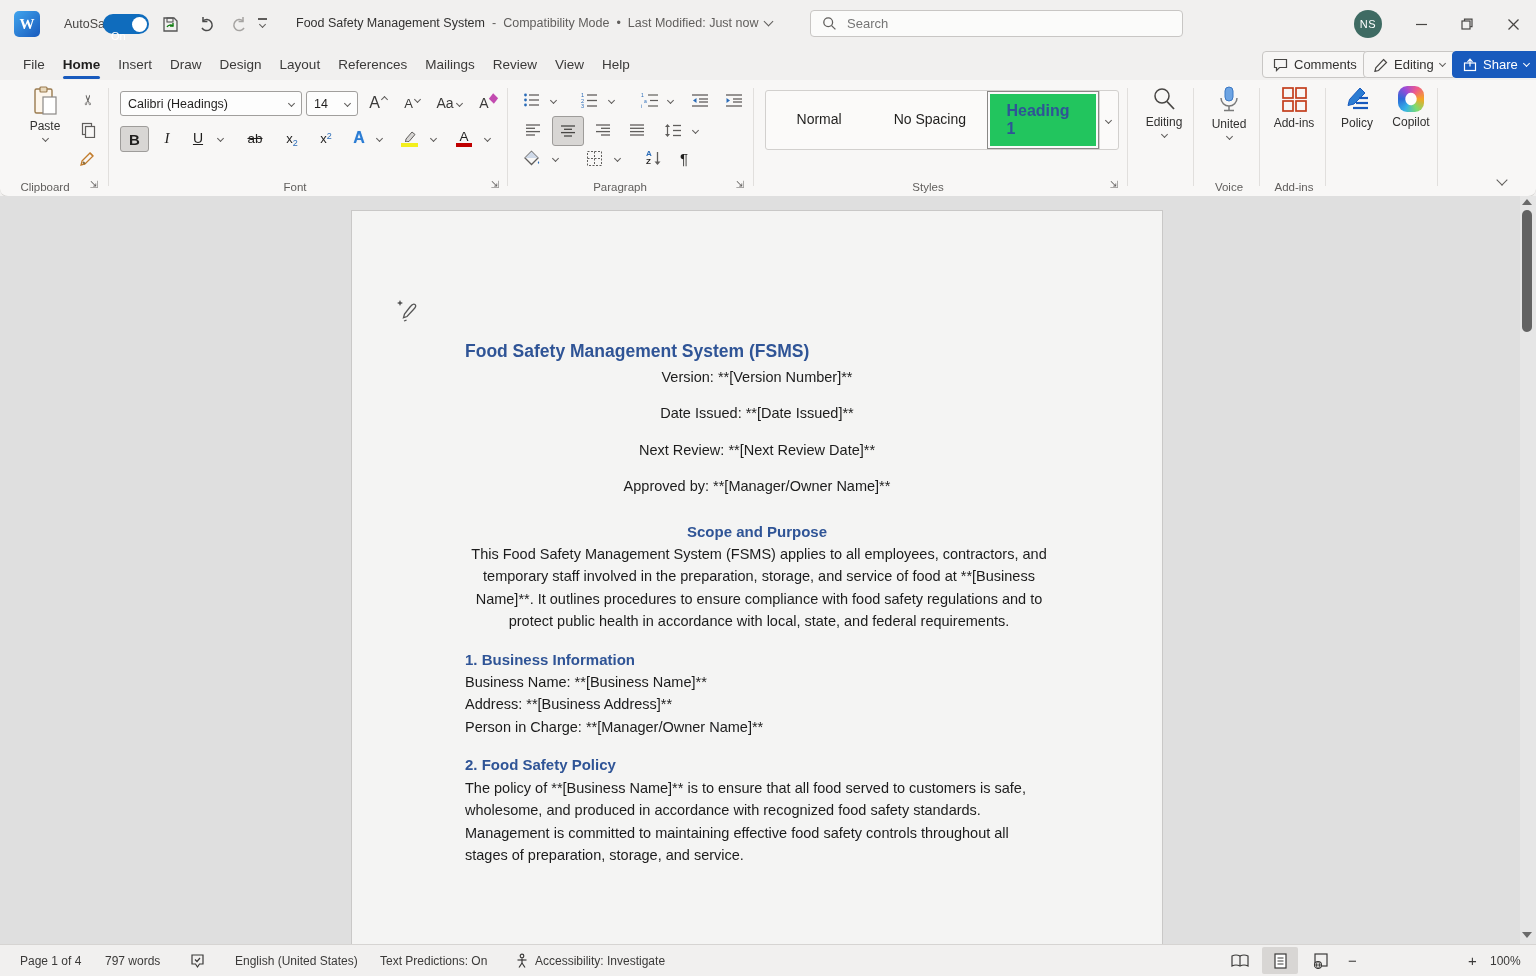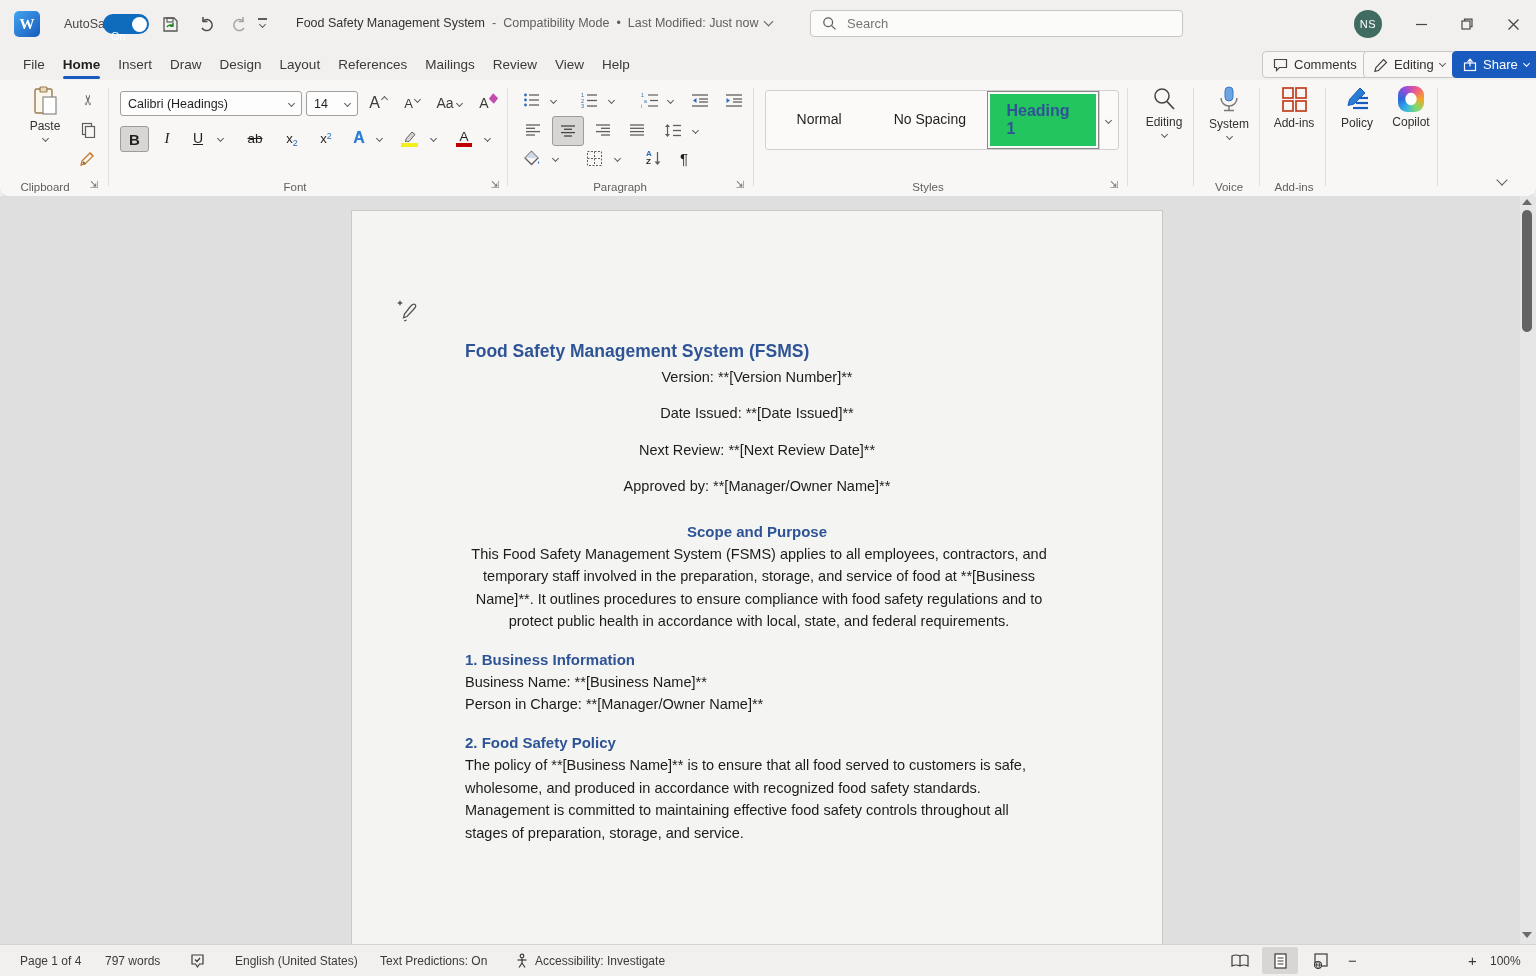--- a/index.html
+++ b/index.html
@@ -475,21 +475,21 @@
     </div>
     <div class="vdiv" style="left:1193px;"></div>
 
     <div class="bigbtn" style="left:1200px;width:58px;">
       <svg width="24" height="28" viewBox="0 0 24 28">
           <rect x="8" y="1" width="8" height="14" rx="4" fill="#6da4e3" stroke="#3b78c4" stroke-width="1"></rect>
           <path d="M4 12 a8 8 0 0 0 16 0" fill="none" stroke="#7a7a7a" stroke-width="1.5"></path>
           <line x1="12" y1="20" x2="12" y2="24" stroke="#7a7a7a" stroke-width="1.5"></line>
           <line x1="7" y1="24.5" x2="17" y2="24.5" stroke="#7a7a7a" stroke-width="1.5"></line>
         </svg>
-      <span class="blabel">System</span>
+      <span class="blabel">United</span>
       <span class="chev s"></span>
     </div>
     <div class="grp-label" style="left:1200px;width:58px;">Voice</div>
     <div class="vdiv" style="left:1259px;"></div>
 
     <div class="bigbtn" style="left:1266px;width:56px;">
       <svg width="27" height="27" viewBox="0 0 27 27">
           <rect x="2" y="2" width="10" height="10" fill="none" stroke="#C43E1C" stroke-width="1.7"></rect>
           <rect x="15" y="2" width="10" height="10" fill="none" stroke="#C43E1C" stroke-width="1.7"></rect>
           <rect x="2" y="15" width="10" height="10" fill="none" stroke="#C43E1C" stroke-width="1.7"></rect>
@@ -531,20 +531,21 @@
         <div class="meta-line">Version: **[Version Number]**</div>
         <div class="meta-line">Date Issued: **[Date Issued]**</div>
         <div class="meta-line">Next Review: **[Next Review Date]**</div>
         <div class="meta-line" style="margin-bottom:0;">Approved by: **[Manager/Owner Name]**</div>
 
         <div class="sec-head center" id="scope-head">Scope and Purpose</div>
         <div class="center" style="width:588px;margin:0 auto;">This Food Safety Management System (FSMS) applies to all employees, contractors, and temporary staff involved in the preparation, storage, and service of food at **[Business Name]**. It outlines procedures to ensure compliance with food safety regulations and to protect public health in accordance with local, state, and federal requirements.</div>
 
         <div class="sec-head mt16">1. Business Information</div>
         <div>Business Name: **[Business Name]**</div>
+        <div>Address: **[Business Address]**</div>
         <div>Person in Charge: **[Manager/Owner Name]**</div>
 
         <div class="sec-head mt16">2. Food Safety Policy</div>
         <div style="width:582px;">The policy of **[Business Name]** is to ensure that all food served to customers is safe, wholesome, and produced in accordance with recognized food safety standards. Management is committed to maintaining effective food safety controls throughout all stages of preparation, storage, and service.</div>
       </div>
     </div>
 
     <div class="abs" style="left:1520px;top:0;width:16px;height:748px;background:#e6e6e6;"></div>
     <div class="abs scroll-arrow" style="left:1522px;top:3px;border-bottom:6px solid #6b6b6b;"></div>
     <div id="scroll-thumb" style="top:14px;"></div>

